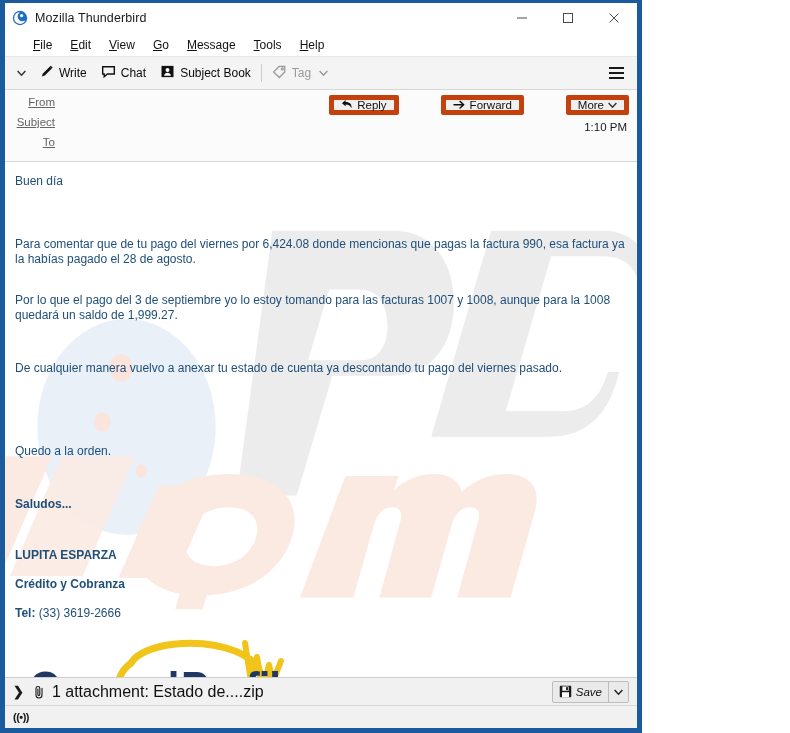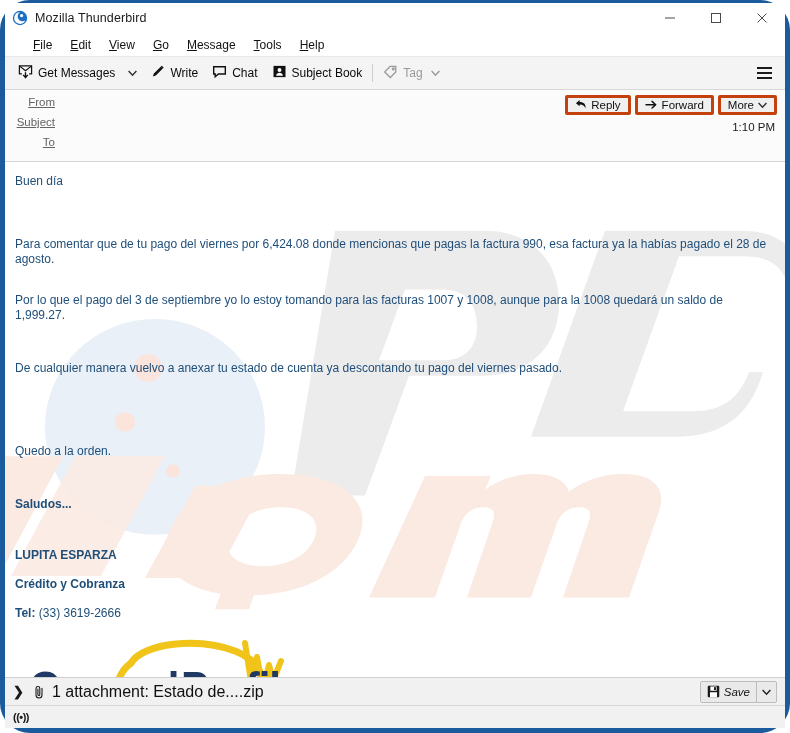--- a/index.html
+++ b/index.html
@@ -12,31 +12,30 @@
     height: 733px;
     overflow: hidden;
     font-family: "Liberation Sans", sans-serif;
     -webkit-font-smoothing: antialiased;
   }
 
   
   .window {
     position: absolute;
     left: 0; top: 0;
-    width: 790px;
+    width: 642px;
     height: 733px;
     box-sizing: border-box;
     border-left: 5px solid #1a5b9e;
     border-right: 5px solid #1a5b9e;
     border-bottom: 5px solid #1a5b9e;
     border-top: 3px solid #1a5b9e;
     background: #7f1d1d;
     display: flex;
     flex-direction: column;
-    border-radius: 30px;
   }
 
   
   .titlebar {
     height: 30px;
     min-height: 30px;
     background: #ffffff;
     display: flex;
     align-items: center;
     position: relative;
@@ -173,26 +172,27 @@
     display: flex;
     gap: 4px;
   }
   .hdr-btn {
     display: flex;
     align-items: center;
     gap: 4px;
     font-size: 11.5px;
     color: #101010;
     background: #f0f0f0;
-    border: 3px solid #c2410c;
+    border: 5px solid #c2410c;
     border-radius: 2px;
     padding: 2px 7px;
     height: 20px;
     box-sizing: border-box;
     white-space: nowrap;
+    margin-left: 38px;
   }
   .hdr-time {
     position: absolute;
     right: 10px;
     top: 31px;
     font-size: 11.5px;
     color: #1a1a1a;
   }
 
   
@@ -348,32 +348,20 @@
     <div class="menu-item"><u>F</u><span>ile</span></div>
     <div class="menu-item"><u>E</u>dit</div>
     <div class="menu-item"><u>V</u>iew</div>
     <div class="menu-item"><u>G</u>o</div>
     <div class="menu-item"><u>M</u>essage</div>
     <div class="menu-item"><u>T</u>ools</div>
     <div class="menu-item"><u>H</u>elp</div>
   </div>
 
   <div class="toolbar">
-    <div class="tool-btn">
-      <span>
-        <svg width="15" height="15" viewBox="0 0 16 16">
-          <rect x="1.5" y="2" width="13" height="8.5" fill="none" stroke="#111" stroke-width="1.3"></rect>
-          <path d="M1.5 2 L8 7.2 L14.5 2" fill="none" stroke="#111" stroke-width="1.3"></path>
-          <path d="M8 8.5 L8 14 M5.2 11.4 L8 14.4 L10.8 11.4" fill="none" stroke="#111" stroke-width="1.5"></path>
-          <rect x="4.2" y="8.6" width="7.6" height="6.2" fill="#fff" stroke="none"></rect>
-          <path d="M8 8.8 L8 14.2 M5.4 11.6 L8 14.4 L10.6 11.6" fill="none" stroke="#111" stroke-width="1.5"></path>
-        </svg>
-      </span>
-      <span>Get Messages</span>
-    </div>
     <div class="tool-caret">
       <svg width="9" height="7" viewBox="0 0 9 7">
           <path d="M0.6 1 L4.5 5.2 L8.4 1" fill="none" stroke="#303030" stroke-width="1.4"></path>
         </svg>
     </div>
     <div class="tool-btn">
       <span>
         <svg width="15" height="15" viewBox="0 0 16 16">
           <path d="M3 13.2 L4.2 10.2 L11.4 3 L13.4 5 L6.2 12.2 Z" fill="#111"></path>
           <path d="M12 2.4 L14 4.4" stroke="#111" stroke-width="1.6"></path>

